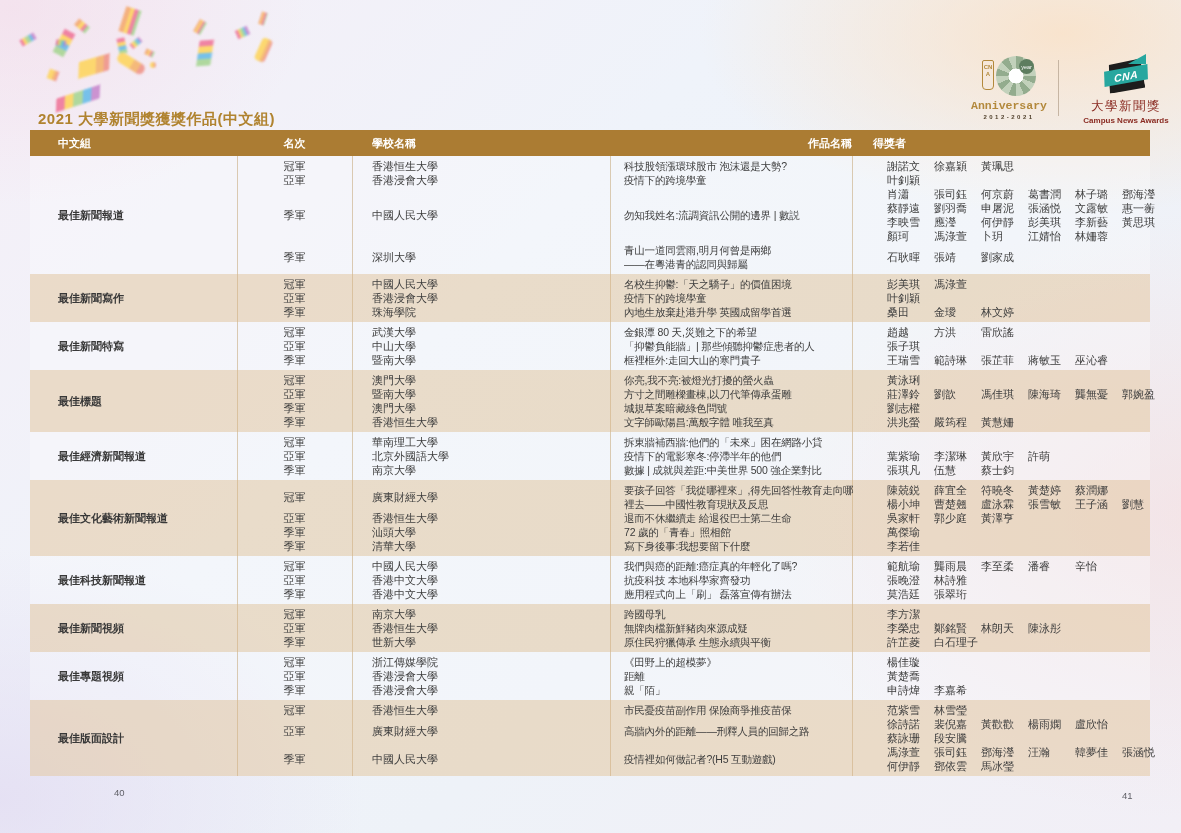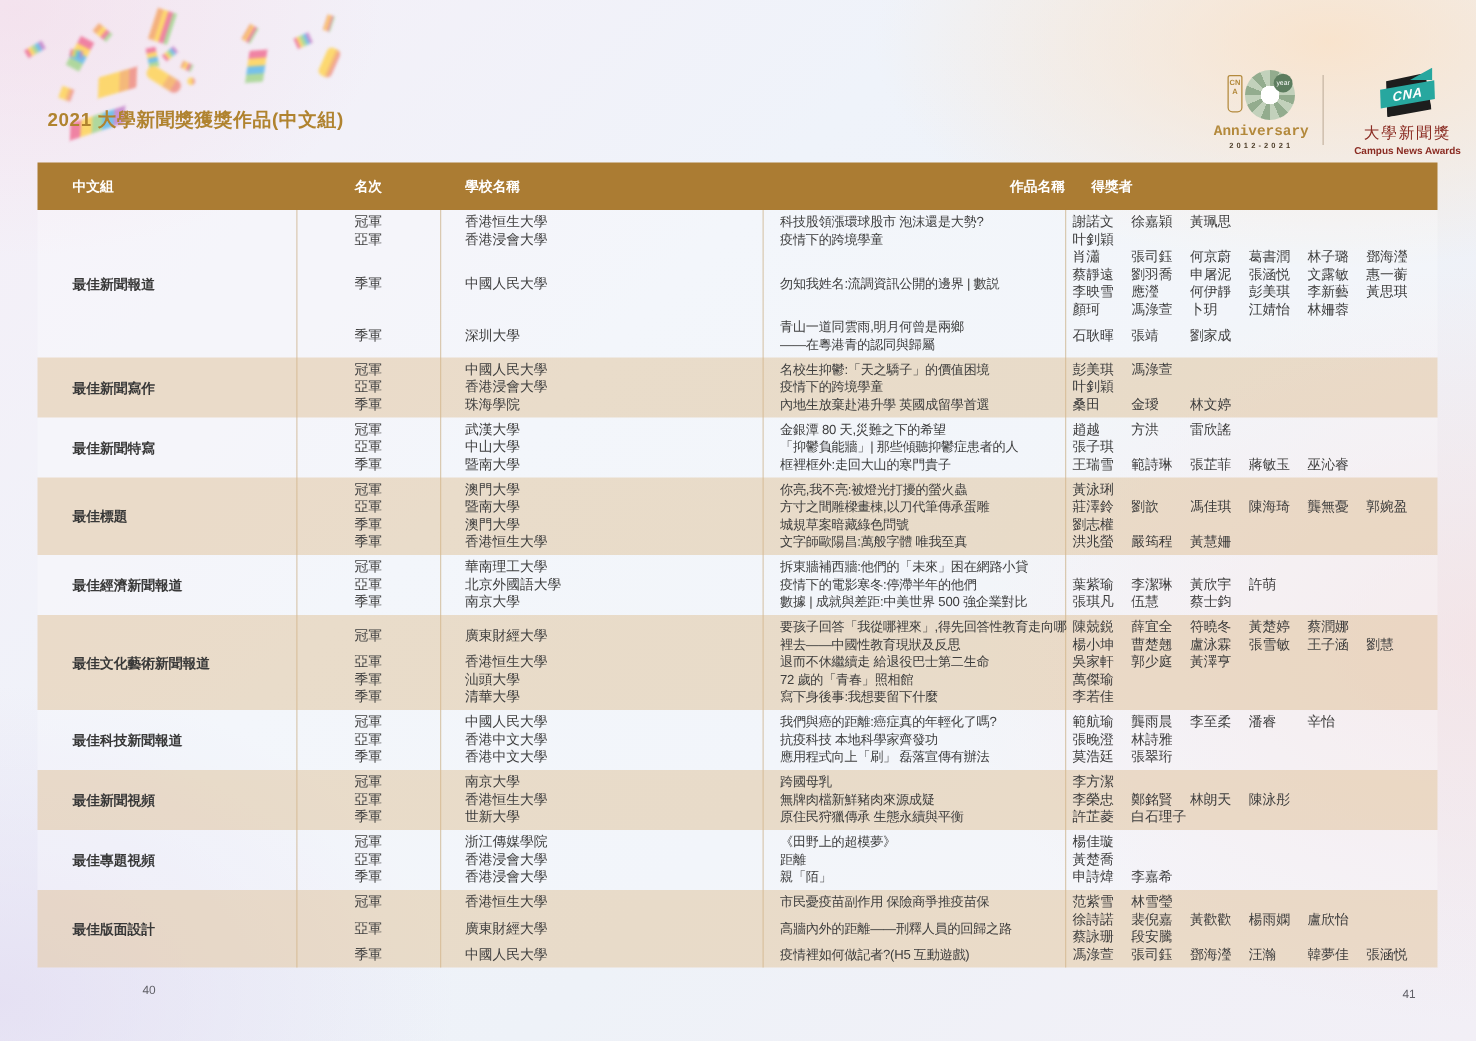--- a/index.html
+++ b/index.html
@@ -14,21 +14,21 @@
       radial-gradient(ellipse 520px 360px at 0% 96%, rgba(224,215,240,.65), rgba(224,215,240,0) 70%),
       linear-gradient(135deg,#f5eff7 0%,#eff3fa 38%,#eef2f8 62%,#f2eff6 100%);
   }
   
   .cf{ position:absolute; filter:blur(1.1px); opacity:.8;
        background:linear-gradient(to right,#ef6a90 0 20%,#ffd34f 20% 40%,#9fd489 40% 60%,#58b7e8 60% 80%,#c27ec9 80% 100%); }
   .cf.v{ background:linear-gradient(to bottom,#ef6a90 0 25%,#ffd34f 25% 50%,#58b7e8 50% 75%,#9fd489 75% 100%); }
   .cf.warm{ background:linear-gradient(to right,#f5a361 0 30%,#ffd34f 30% 55%,#ef6a90 55% 80%,#9fd489 80% 100%); }
   .cf.sun{ background:linear-gradient(to right,#ffd34f 0 55%,#f5ae5d 55% 80%,#ef8a7c 80% 100%); }
   
-  .title{ position:absolute; left:38px; top:87px; font-size:15px; font-weight:bold;
+  .title{ position:absolute; left:38px; top:110px; font-size:15px; font-weight:bold;
           color:var(--title-gold,#b0832f); letter-spacing:.5px; }
   
   .logo-anniv{ position:absolute; left:963px; top:56px; width:92px; text-align:center; }
   .anniv-icons{ display:flex; justify-content:center; align-items:flex-start; gap:2px; height:40px; }
   .pencil{ width:12px; height:30px; margin-top:4px; border:1.6px solid #b3893c; border-radius:2px 2px 4px 4px;
            font-size:6px; line-height:7px; font-weight:bold; color:#b3893c; word-break:break-all; padding-top:3px; }
   .swirl{ position:relative; width:40px; height:40px; border-radius:50%;
           background:
             radial-gradient(circle at 50% 50%, #ffffff 0 26%, rgba(255,255,255,0) 27%),
             repeating-conic-gradient(#93ac8e 0 22deg, #c2d1bb 22deg 45deg); }
@@ -44,39 +44,39 @@
               transform:rotate(-6deg); clip-path:polygon(6% 10%, 94% 0%, 100% 92%, 0% 100%); }
   .cna-tealtop{ position:absolute; left:26px; top:0px; width:18px; height:10px; background:var(--logo-teal,#27a79f);
                 clip-path:polygon(0 100%, 100% 0, 100% 100%); }
   .cna-teal{ position:absolute; left:2px; top:14px; width:44px; height:15px; background:var(--logo-teal,#27a79f);
              transform:rotate(-10deg) skewX(-8deg); display:flex; align-items:center; justify-content:center; }
   .cna-teal span{ color:#fff; font-weight:bold; font-style:italic; font-size:10.5px; letter-spacing:.5px; }
   .cna-zh{ margin-top:2px; font-size:12.5px; font-weight:normal; color:var(--logo-maroon,#8a2b22); letter-spacing:1.5px; }
   .cna-en{ margin-top:1px; font-size:8px; font-weight:bold; color:var(--logo-maroon,#8a2b22); }
   
   .award-table{ position:absolute; left:30px; top:130px; width:1120px; }
-  .thead{ display:grid; grid-template-columns:207px 115px 258px 242px 1fr; height:38px; align-items:center;
+  .thead{ display:grid; grid-template-columns:207px 115px 258px 242px 1fr; height:26px; align-items:center;
           background:var(--header-gold,#ab7c33); color:#fff; font-weight:bold; font-size:11px; }
   .thead .h-cat{ padding-left:28px; }
   .thead .h-rank{ text-align:center; }
   .thead .h-school{ padding-left:20px; }
   .thead .h-work{ padding-left:14px;text-align:right; }
   .thead .h-winner{ padding-left:21px; }
   .tbody{ position:relative; background:rgba(255,255,255,.28); }
   .vline{ position:absolute; top:0; bottom:0; width:1px; background:rgba(186,148,88,.45); z-index:0; }
   .category{ position:relative; display:grid; grid-template-columns:207px 1fr; padding:3px 0; z-index:1; }
   .category.shaded{ background:rgba(219,184,134,.42); }
   .cat-name{ padding-left:28px; display:flex; align-items:center; font-size:11px; font-weight:bold; color:#383838; }
   .entry{ display:grid; grid-template-columns:115px 258px 242px 1fr; align-items:center; }
   .cell{ font-size:11px; color:#3d3d3d; line-height:14px; }
   .cell.rank{ text-align:center; }
   .cell.school{ padding-left:20px; }
   .cell.work{ padding-left:14px; }
   .work-line{ font-size:10.5px; line-height:14px; white-space:nowrap; letter-spacing:-.2px; }
-  .cell.winners{ padding-left:6px; }
+  .cell.winners{ padding-left:35px; }
   .winner-line{ line-height:14px; white-space:nowrap; }
   .name{ display:inline-block; min-width:45px; margin-right:2px; }
   
   .pagenum{ position:absolute; font-size:9.5px; color:#5f5f66; }
   .pagenum.left{ left:114px; top:787px; }
   .pagenum.right{ left:1122px; top:790px; }
 </style>
 </head>
 <body>
 
@@ -514,20 +514,21 @@
               </div>
             </div>
             <div class="entry">
               <div class="cell rank">季軍</div>
               <div class="cell school">中國人民大學</div>
               <div class="cell work">
                 <div class="work-line">疫情裡如何做記者?(H5 互動遊戲)</div>
               </div>
               <div class="cell winners">
                 <div class="winner-line"><span class="name">馮淥萱</span><span class="name">張司鈺</span><span class="name">鄧海瀅</span><span class="name">汪瀚</span><span class="name">韓夢佳</span><span class="name">張涵悦</span></div>
+                <div class="winner-line"><span class="name">何伊靜</span><span class="name">鄧依雲</span><span class="name">馬冰瑩</span></div>
               </div>
             </div>
           </div>
         </div>
       </div>
   </div>
 
   <div class="pagenum left">40</div>
   <div class="pagenum right">41</div>
 

